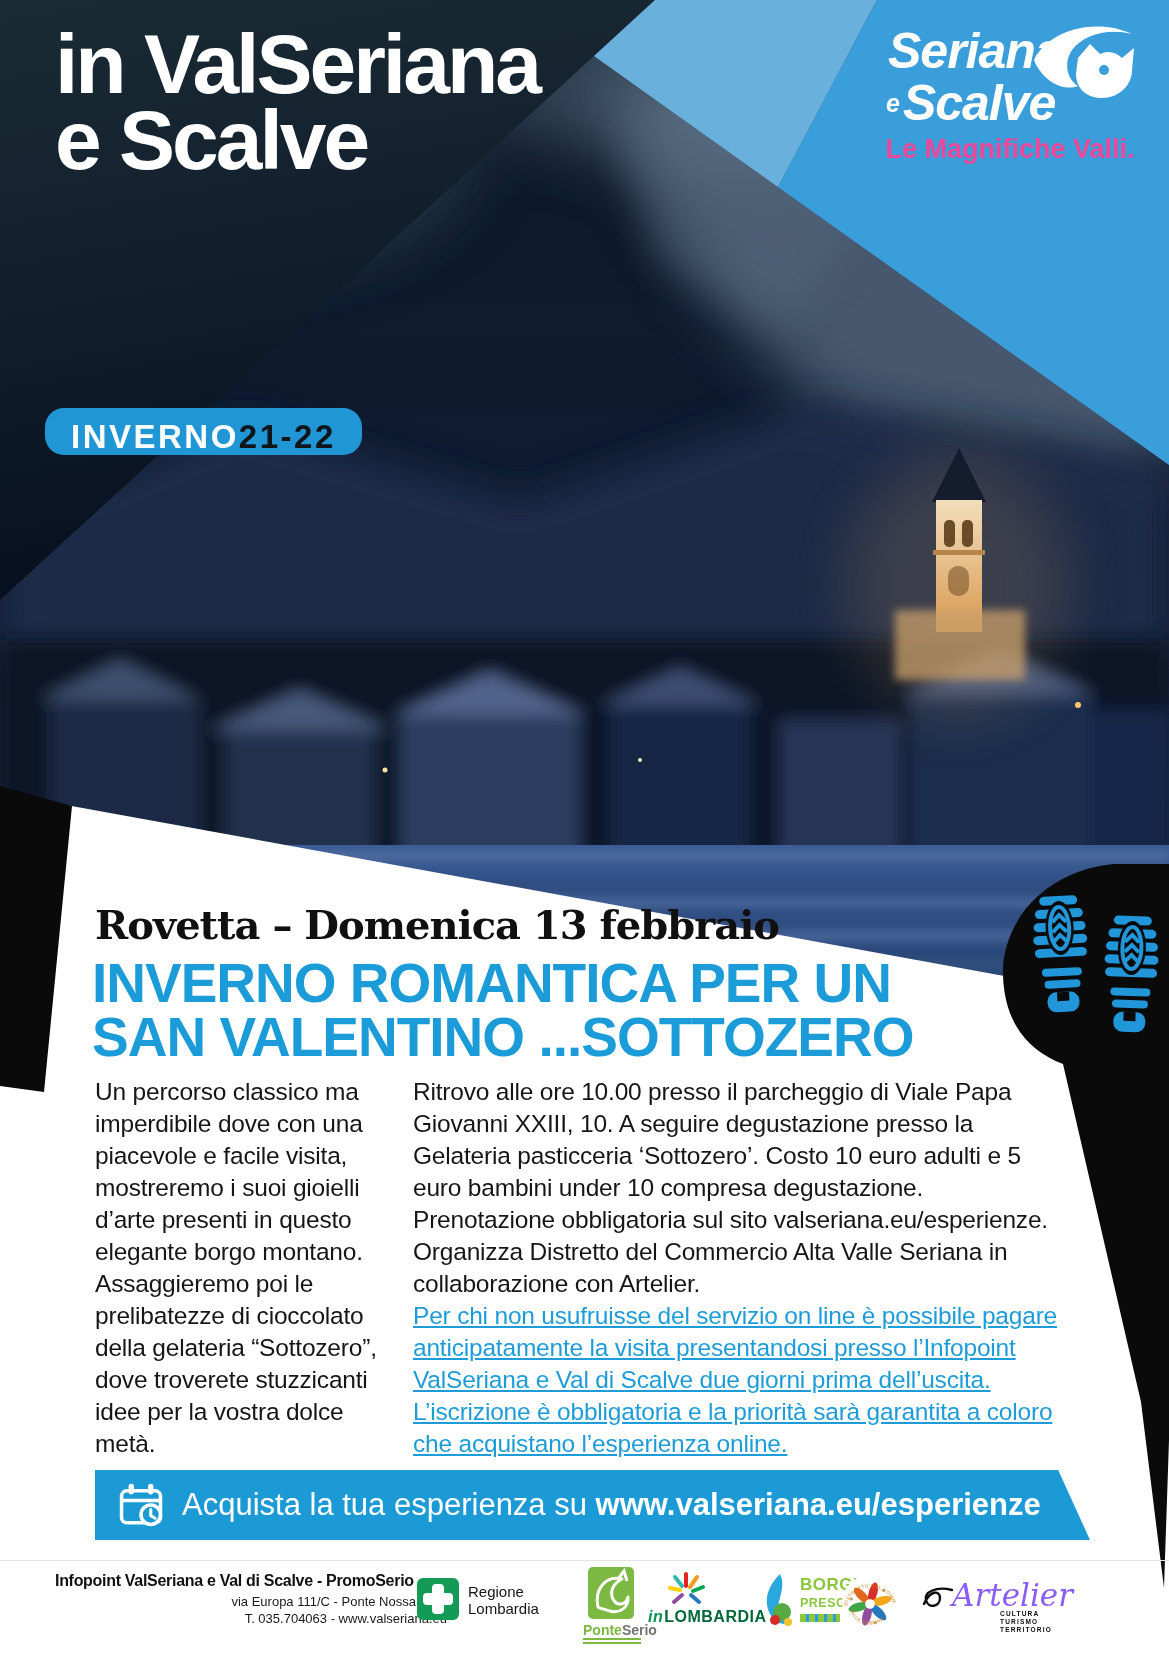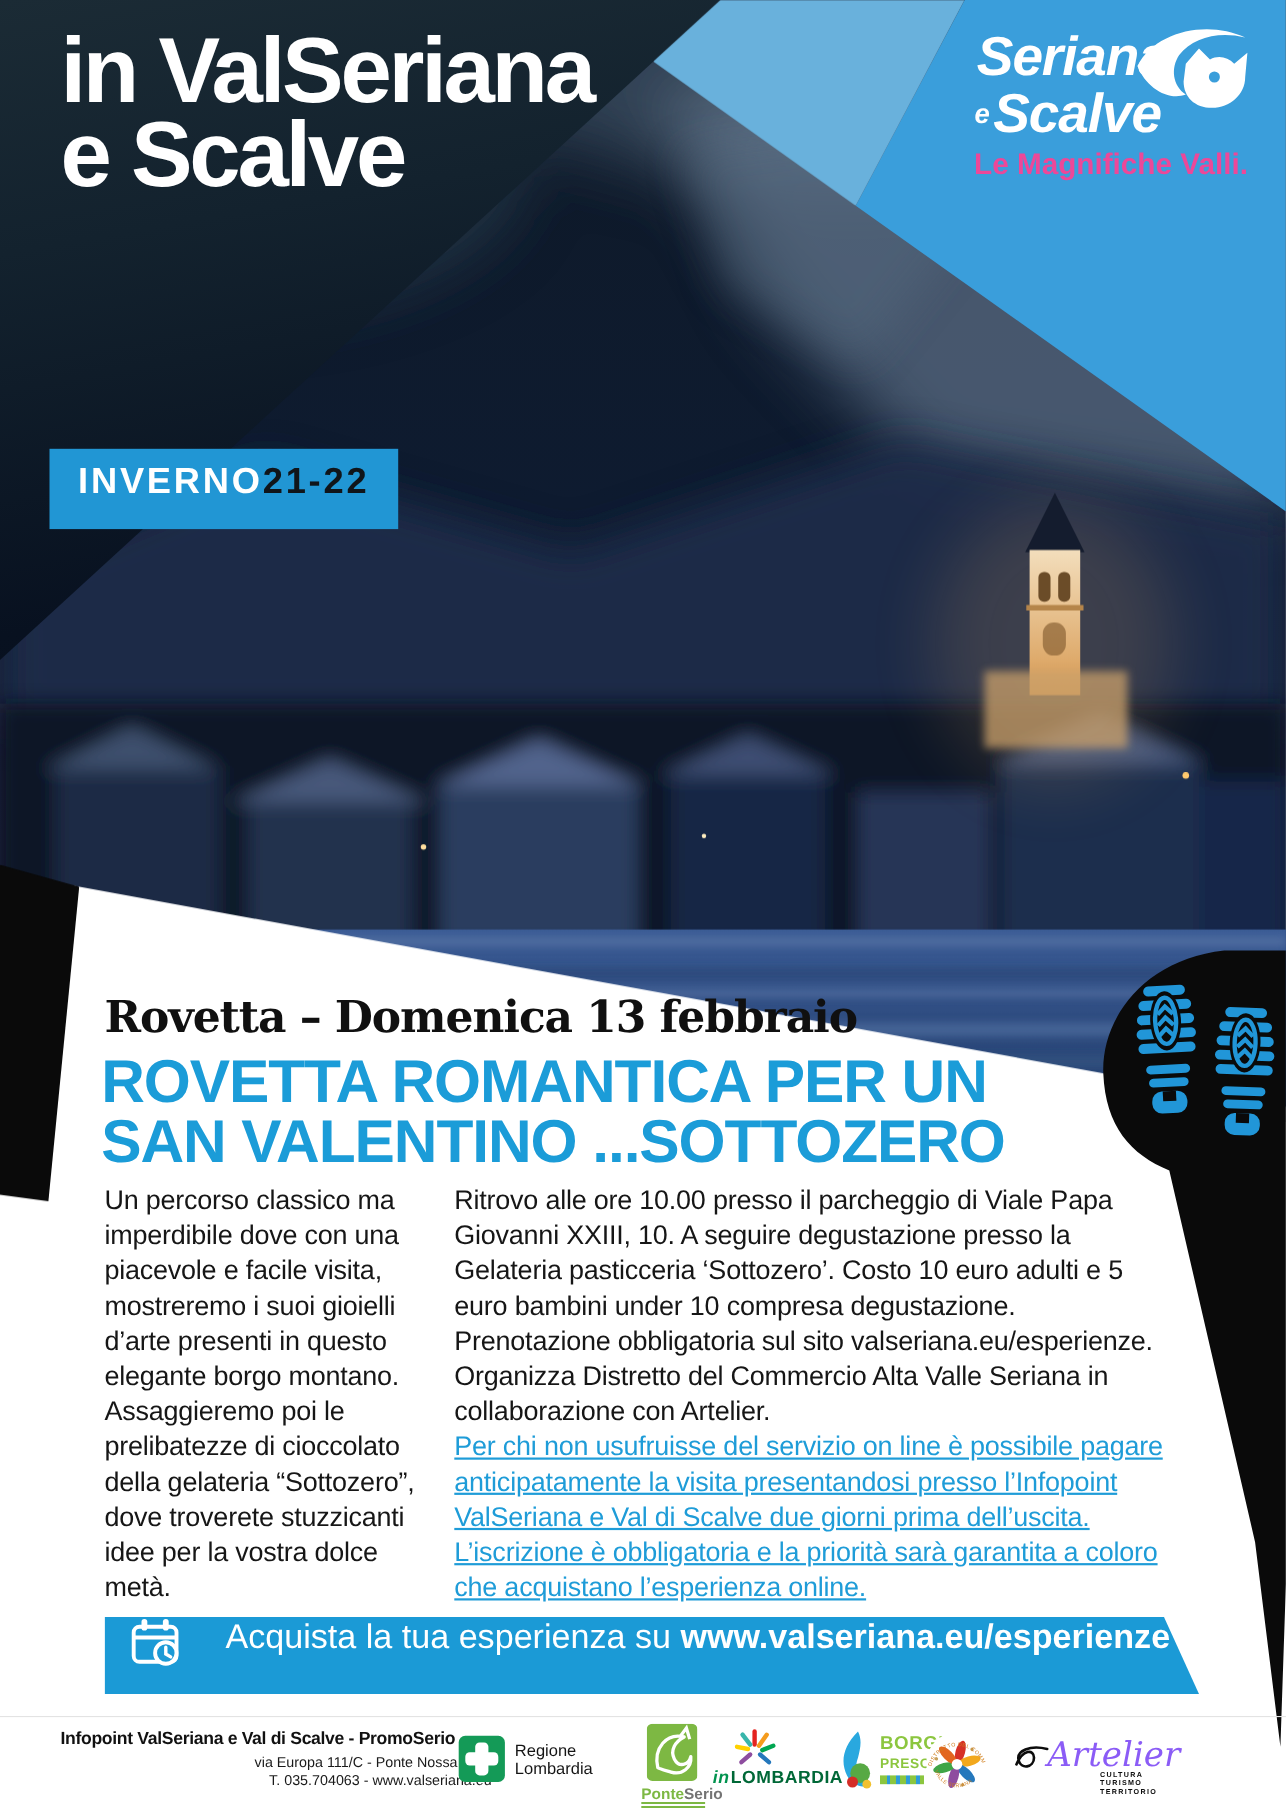--- a/index.html
+++ b/index.html
@@ -17,22 +17,22 @@
   .tri-lightblue{left:0;top:0;width:1169px;height:220px;background:#69b1dc;
     clip-path:polygon(655px 0,877px 0,778px 187px,594px 56px);}
   .tri-medblue{left:0;top:0;width:1169px;height:480px;background:#3a9edb;
     clip-path:polygon(877px 0,1169px 0,1169px 465px,778px 187px);}
 
   
   .title{left:55px;top:26px;font-weight:bold;font-size:84px;line-height:76px;letter-spacing:-3px;}
   .title .blue{color:#2d9cd6;}
   .title .white{color:#ffffff;}
 
-  .badge{left:45px;top:408px;height:73px;line-height:57px;padding:0 26px;background:#2196d4;
-         font-weight:bold;font-size:33px;letter-spacing:2.5px;color:#fff;white-space:nowrap;}
+  .badge{left:45px;top:408px;height:47px;line-height:57px;padding:0 26px;background:#2196d4;
+         font-weight:bold;font-size:33px;letter-spacing:2.5px;color:#fff;white-space:nowrap;border-radius:19px;}
   .badge .years{color:#10151a;}
 
   
   .logo-line1{left:888px;top:22px;color:#fff;font-style:italic;font-weight:bold;font-size:50px;letter-spacing:-1px;}
   .logo-line2{left:886px;top:74px;color:#fff;font-style:italic;font-weight:bold;font-size:50px;letter-spacing:-1px;}
   .logo-line2 .small{font-size:25px;vertical-align:8px;margin-right:4px;}
   .logo-tagline{left:860px;top:134px;width:300px;text-align:center;color:#ec4899;font-weight:bold;font-size:27px;}
   .fox{left:1010px;top:18px;width:140px;height:100px;}
 
   
@@ -46,21 +46,21 @@
   .kicker{left:95px;top:901px;font-family:"DejaVu Serif",serif;font-weight:bold;font-size:40px;
           letter-spacing:-1px;color:#101010;}
   .headline{left:92px;top:956px;font-weight:bold;font-size:55px;line-height:54px;letter-spacing:-1px;
             color:#1b9cd8;}
   .col-left{left:95px;top:1076px;width:300px;font-size:24.5px;line-height:32px;color:#161616;letter-spacing:-0.2px;}
   .col-right{left:413px;top:1076px;width:648px;font-size:24.5px;line-height:32px;color:#161616;letter-spacing:-0.2px;}
   .col-right .blue-par{color:#1e9cd8;text-decoration:underline;}
 
   
   .banner{left:95px;top:1470px;width:995px;height:70px;background:#1b9ad6;
-    clip-path:polygon(0 0,96.8% 0,100% 100%,0 100%);display:flex;align-items:flex-start;gap:23px;}
+    clip-path:polygon(0 0,96.8% 0,100% 100%,0 100%);display:flex;align-items:center;}
   .banner .cal{margin-left:23px;width:46px;height:46px;flex:0 0 auto;}
   .banner .txt{margin-left:18px;color:#fff;font-size:31px;white-space:nowrap;}
   .banner .txt b{font-weight:bold;}
 
   
   .footer-rule{left:0;top:1560px;width:1169px;height:1px;background:#e3e3e3;}
   .f-org{left:55px;top:1572px;width:392px;font-weight:bold;font-size:16px;letter-spacing:-0.3px;color:#111;}
   .f-addr1{left:55px;top:1594px;width:392px;text-align:right;font-size:13px;color:#1a1a1a;}
   .f-addr2{left:55px;top:1611px;width:392px;text-align:right;font-size:13px;color:#1a1a1a;}
 
@@ -219,21 +219,21 @@
         <rect x="11" y="96" width="32" height="20" rx="9" fill="#2196d8"></rect>
         <rect x="21" y="96" width="12" height="9" fill="#0a0a0a"></rect>
       </g>
     </defs>
     <use href="#bootprint" transform="translate(1034,896) rotate(-3 27 58)"></use>
     <use href="#bootprint" transform="translate(1104,916) rotate(2 27 58)"></use>
   </svg>
 
   <div class="abs kicker">Rovetta – Domenica 13 febbraio</div>
   <div class="abs headline">
-    <div>ROVETTA ROMANTICA PER UN</div>
+    <div>INVERNO ROMANTICA PER UN</div>
     <div>SAN VALENTINO ...SOTTOZERO</div>
   </div>
   <div class="abs col-left">Un percorso classico ma imperdibile dove con una piacevole e facile visita, mostreremo i suoi gioielli d’arte presenti in questo elegante borgo montano. Assaggieremo poi le prelibatezze di cioccolato della gelateria “Sottozero”, dove troverete stuzzicanti idee per la vostra dolce metà.</div>
   <div class="abs col-right">
     <div>Ritrovo alle ore 10.00 presso il parcheggio di Viale Papa Giovanni XXIII, 10. A seguire degustazione presso la Gelateria pasticceria ‘Sottozero’. Costo 10 euro adulti e 5 euro bambini under 10 compresa degustazione. Prenotazione obbligatoria sul sito valseriana.eu/esperienze. Organizza Distretto del Commercio Alta Valle Seriana in collaborazione con Artelier.</div>
     <div class="blue-par">Per chi non usufruisse del servizio on line è possibile pagare anticipatamente la visita presentandosi presso l’Infopoint ValSeriana e Val di Scalve due giorni prima dell’uscita. L’iscrizione è obbligatoria e la priorità sarà garantita a coloro che acquistano l’esperienza online.</div>
   </div>
 
   <div class="abs banner">
     <svg class="cal" viewBox="0 0 52 52">

